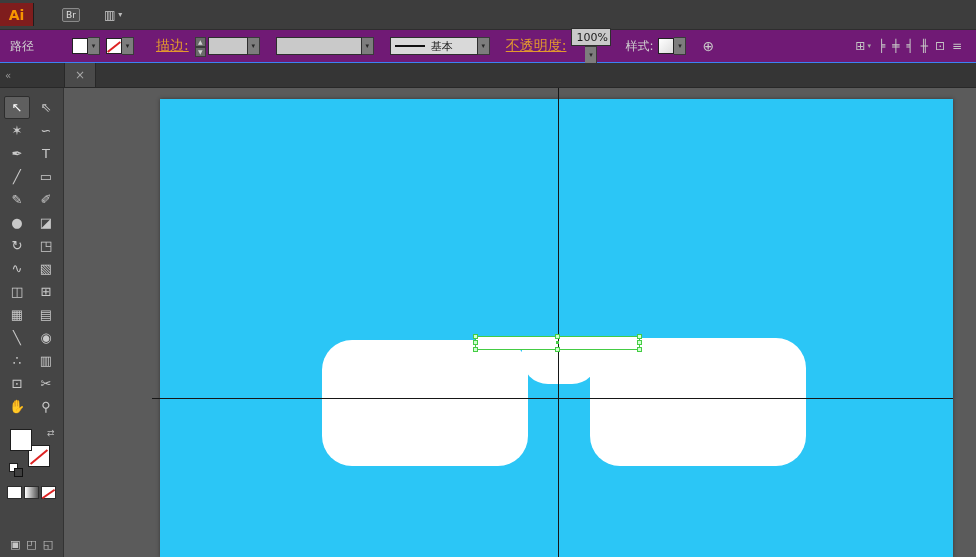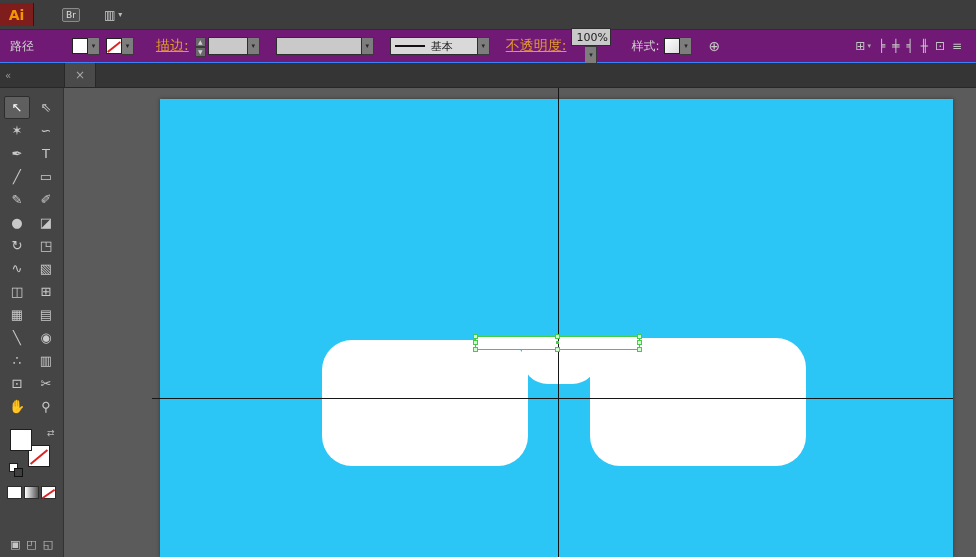--- a/index.html
+++ b/index.html
@@ -150,21 +150,21 @@
       </span>
       <span class="caret"></span>
     </div>
 
     <span class="cb-link" style="margin-left:16px;">不透明度:</span>
     <div class="combo" style="margin-left:5px;flex-direction:column;">
       <span class="field" style="width:40px;">100%</span>
       <span class="caret"></span>
     </div>
 
-    <span class="cb-label" style="margin-left:20px;text-align:center;">样式:</span>
+    <span class="cb-label" style="margin-left:14px;text-align:center;">样式:</span>
     <div class="combo" style="margin-left:5px;">
       <span class="swatch" style="background:linear-gradient(135deg,#fff,#ddd);"></span>
       <span class="caret"></span>
     </div>
 
     <span class="globe" style="margin-left:16px;">⊕</span>
 
     <div class="cb-right" id="cb-right-icons">
         <span class="icon-btn">⊞<span class="car">▾</span></span>
         <span class="icon-btn">╞</span>

